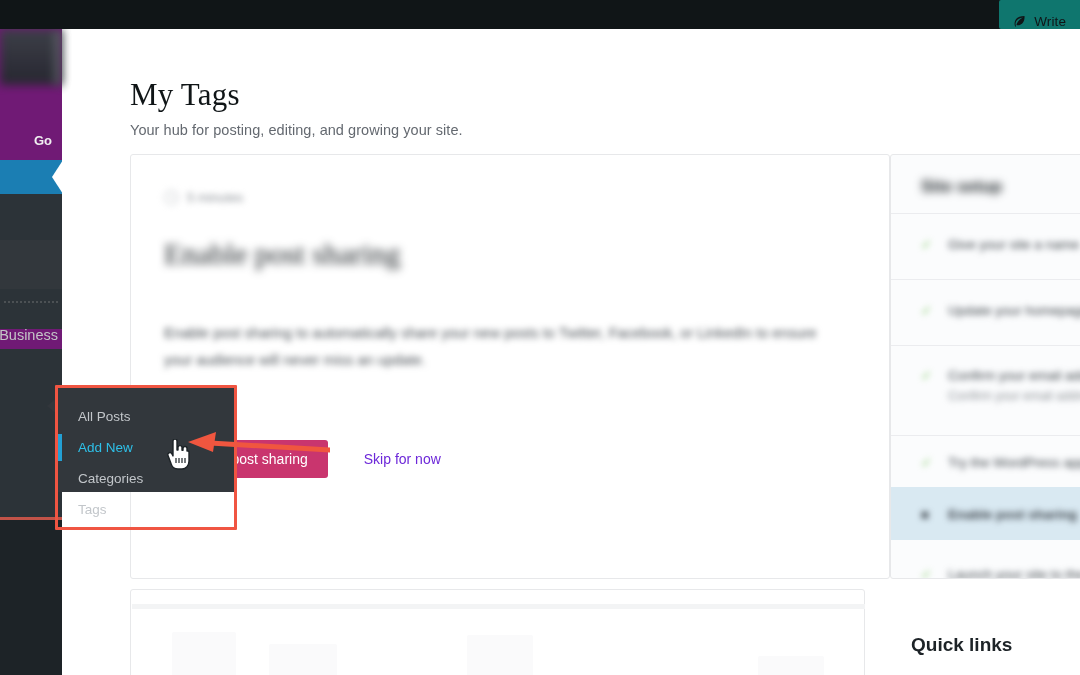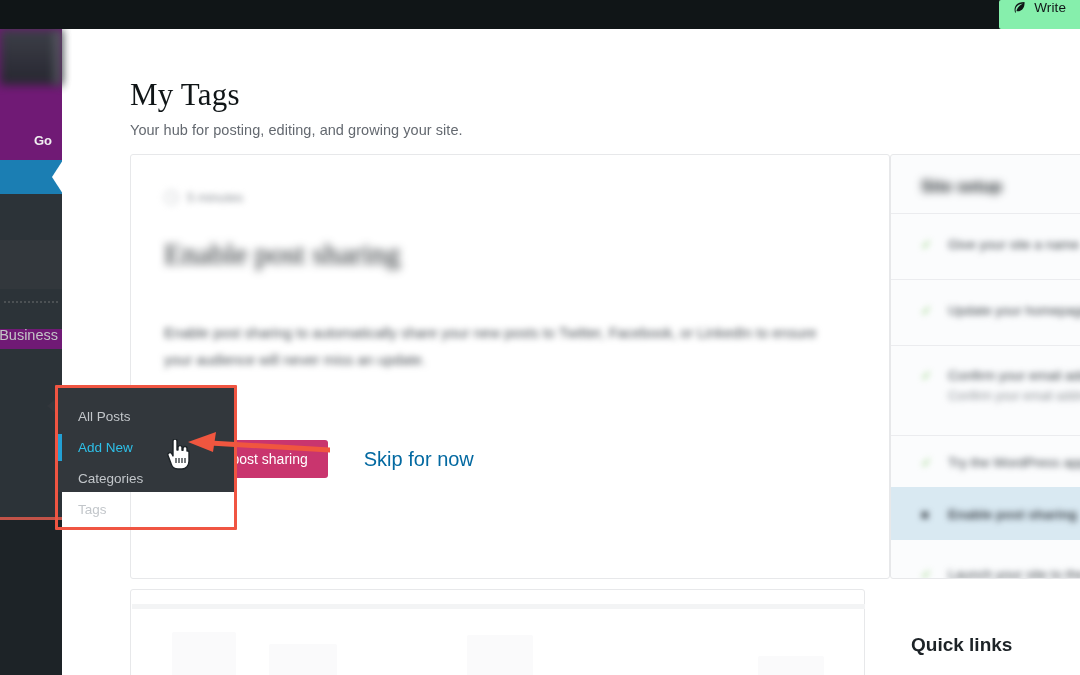--- a/index.html
+++ b/index.html
@@ -11,22 +11,22 @@
   }
   .screen { position: relative; width: 1080px; height: 675px; overflow: hidden; background:#fff; }
 
   
   .masthead {
     position: absolute; left: 0; top: 0; width: 1080px; height: 29px;
     background: #101517; z-index: 40;
   }
   .write-btn {
     position: absolute; right: 0; top: 0px; height: 29px;
-    background: #86efac; color: #101517;
-    display: flex; align-items: flex-start; gap: 7px;
+    background: #0f766e; color: #101517;
+    display: flex; align-items: flex-end; gap: 7px;
     padding: 0 14px 0 13px;
     font-size: 13.5px; font-weight: 400;
     letter-spacing: .1px;
     border-radius: 2px 0 0 2px;
   }
   .write-btn .leaf { display:block; width:15px; height:15px; }
 
   
   .sidebar {
     position: absolute; left: 0; top: 29px; width: 62px; height: 646px;
@@ -117,21 +117,21 @@
     font-size:14.5px; line-height:1.85; color:#4b5157;
   }
   .task-actions { position:absolute; left:33px; top:285px; display:flex; align-items:center; gap:36px; }
   .btn-primary {
     background:#c9356e; color:#ffffff; border:none;
     padding:11px 20px; font-size:14px; border-radius:3px;
     font-family:"Liberation Sans", sans-serif; cursor:pointer;
     white-space:nowrap;
   }
   .btn-skip {
-    color:#0369a1; font-size:20px; text-decoration:none; cursor:pointer;
+    color:#6d28d9; font-size:14px; text-decoration:none; cursor:pointer;
     white-space:nowrap;
   }
 
   
   .skel-card {
     position:absolute; left:68px; top:560px; width:735px; height:140px;
     background:#ffffff; border:1px solid #e7e8ea; border-radius:3px;
   }
   .skel-bar {
     position:absolute; left:1px; top:14px; width:733px; height:5px; background:#f3f4f5;

